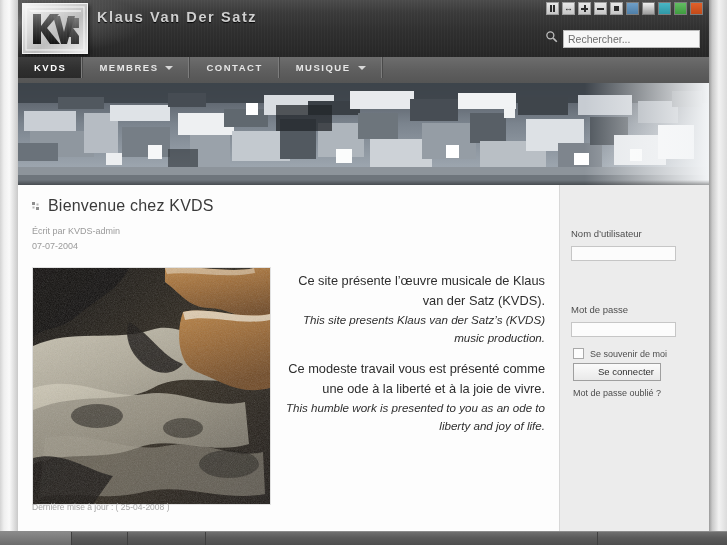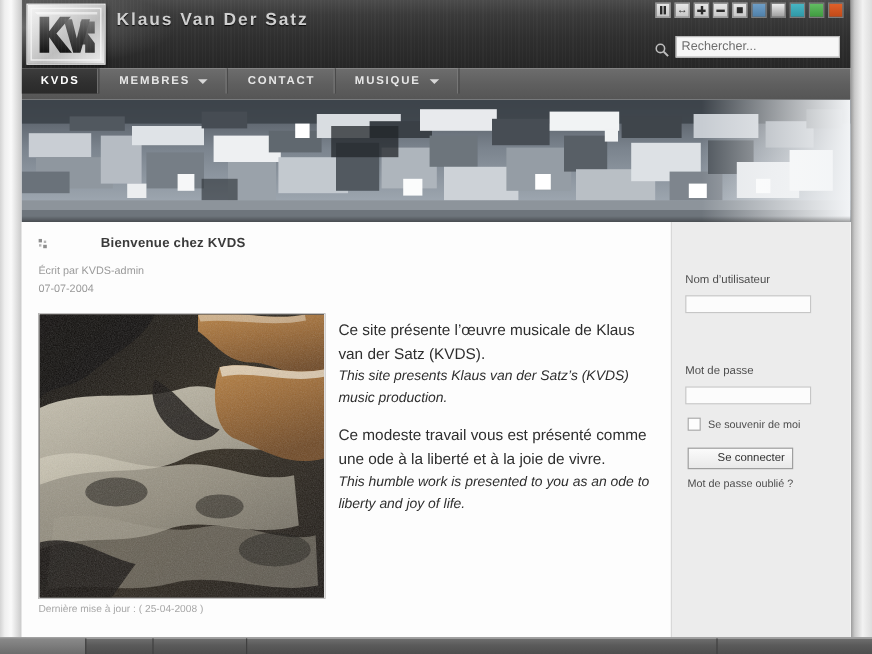--- a/index.html
+++ b/index.html
@@ -123,21 +123,21 @@
   .wb.col { border:1px solid #7d7d7d; }
   .wb.c-blue { background: linear-gradient(to bottom,#6f9fc8,#4f7fa8); }
   .wb.c-gray { background: linear-gradient(to bottom,#eeeeee,#9d9d9d); }
   .wb.c-teal { background: linear-gradient(to bottom,#49b6c4,#2f98a6); }
   .wb.c-green{ background: linear-gradient(to bottom,#63bd63,#3f9c3f); }
   .wb.c-orange{background: linear-gradient(to bottom,#e0602a,#c24a18); }
 
   
   #search-wrap {
     position: absolute; right: 9px; top: 30px;
-    display:flex; align-items:flex-end; gap:5px;
+    display:flex; align-items:flex-start; gap:5px;
     z-index: 20;
   }
   #search-icon { width:13px; height:13px; opacity:.85; }
   #search-input {
     width: 137px; height: 18px;
     border: 1px solid #b9b9b9;
     background: #f7f7f7;
     font-size: 10.5px;
     color: #5b5b5b;
     padding: 0 4px;
@@ -210,23 +210,22 @@
     position: relative;
     flex: 1;
     background: #ececec;
     padding: 0;
   }
 
   
   .art-title-row { display:flex; align-items:center; gap:8px; }
   .dots-icon { width:8px; height:8px; flex:none; }
   .art-title {
-    font-size: 11px; font-weight: bold; color:#3a3a3a;
+    font-size: 16px; font-weight: normal; color:#3a3a3a;
     letter-spacing: .2px;
-    margin-left: 36px;
   }
   .art-meta {
     margin-top: 9px;
     font-size: 9px;
     color: #9a9a9a;
     line-height: 15px;
   }
 
   .art-body {
     position:relative;
@@ -241,20 +240,21 @@
     background: #1b1814;
     overflow:hidden;
   }
   #art-image svg{display:block;}
   .art-text {
     padding-left: 11px;
     padding-top: 4px;
     font-size: 12.8px;
     line-height: 20px;
     color: #2e2e2e;
+    text-align: right;
   }
   .art-text p { margin: 0 0 0 0; }
   .art-text p.en {
     font-style: italic;
     font-size: 11.6px;
     line-height: 18px;
     color: #2e2e2e;
   }
   .art-text .gap { height: 12px; }
 
@@ -286,21 +286,21 @@
   .fld-label { font-size: 9.5px; color:#4d4d4d; margin-bottom: 4px; margin-top: 34px; }
   .fld-input {
     width: 105px; height: 15px;
     border: 1px solid #c6c6c6;
     background: #fcfcfc;
     margin-bottom: 9px;
     font-size: 10px;
     padding: 0 3px;
     font-family: "Liberation Sans", sans-serif;
   }
-  .remember-row { display:flex; align-items:center; gap:6px; margin: 2px 0 12px 2px; }
+  .remember-row { display:flex; align-items:center; gap:6px; margin: 2px 0 2px 2px; }
   .cbx {
     width: 11px; height: 11px;
     border: 1px solid #a9a9a9;
     background: #fdfdfd;
   }
   .remember-row .lbl { font-size: 9px; color:#4d4d4d; }
   #login-btn {
     display:inline-block;
     border: 1px solid #9f9f9f;
     background: linear-gradient(to bottom,#fbfbfb,#e9e9e9);

